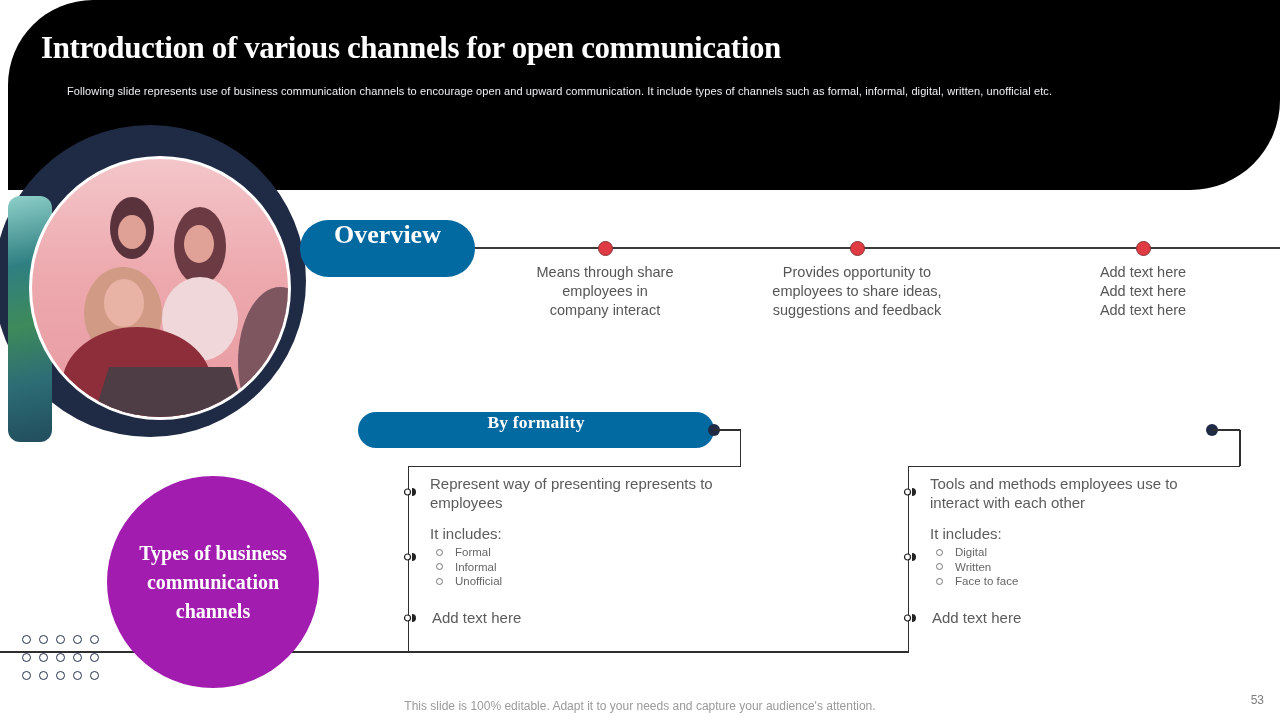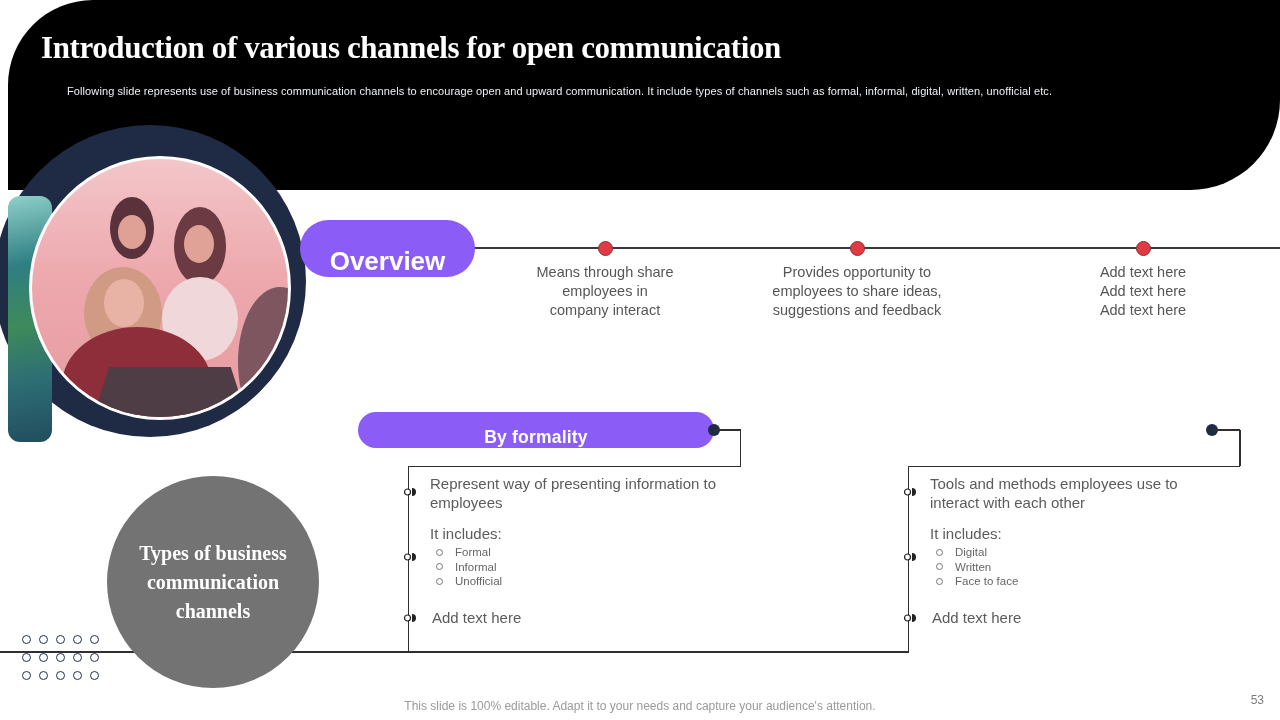--- a/index.html
+++ b/index.html
@@ -28,22 +28,22 @@
   .ps-face2{left:152px;top:66px;width:30px;height:38px;background:#e0a296;}
   .ps-shirt2{left:130px;top:118px;width:76px;height:84px;background:#f0d8da;}
   .ps-man{left:206px;top:128px;width:84px;height:150px;background:#7d5660;}
   .ps-hairF{left:52px;top:108px;width:78px;height:92px;background:#d09a85;}
   .ps-faceF{left:72px;top:120px;width:40px;height:48px;background:#e8b3a4;}
   .ps-sweater{left:30px;top:168px;width:150px;height:116px;background:#8f2e3b;}
   .ps-laptop{position:absolute;left:58px;top:208px;width:160px;height:60px;background:#4e3d44;
              clip-path:polygon(12% 0,88% 0,100% 100%,0 100%);border-radius:6px;}
 
   
-  .pill{position:absolute;background:#8b5cf6;color:#ffffff;display:flex;align-items:flex-end;justify-content:center;
-        font-family:Liberation Sans, sans-serif;font-weight:bold;}
+  .pill{position:absolute;background:#0369a1;color:#ffffff;display:flex;align-items:flex-start;justify-content:center;
+        font-family:Liberation Serif, serif;font-weight:bold;}
   .overview-pill{left:300px;top:220px;width:175px;height:57px;border-radius:29px;font-size:26px;}
   .timeline-line{position:absolute;left:470px;top:247px;width:810px;height:1.5px;background:#3a3a3a;}
   .timeline-dot{position:absolute;top:241px;width:13px;height:13px;border-radius:50%;
                 background:#e03a43;border:1.5px solid #8a3236;box-sizing:content-box;}
   .tl-text{position:absolute;top:263px;width:220px;text-align:center;color:#565656;
            font-size:14.5px;line-height:19px;white-space:pre-line;}
 
   
   .branch-pill{height:36px;border-radius:18px;font-size:17.5px;letter-spacing:0.2px;}
   .bp-left{left:358px;top:412px;width:356px;}
@@ -59,21 +59,21 @@
   
   .desc{position:absolute;width:300px;color:#5b5b5b;font-size:15px;line-height:19px;}
   .includes-label{position:absolute;color:#5b5b5b;font-size:15px;}
   .blist{position:absolute;width:240px;text-align:center;}
   .blist-item{display:flex;align-items:center;height:14.5px;color:#666666;font-size:11.5px;}
   .o-bullet{width:5px;height:5px;border:1px solid #777;border-radius:50%;margin:0 12px 0 6px;flex:0 0 auto;}
   .add-text{position:absolute;color:#5b5b5b;font-size:15px;}
 
   
   .types-circle{position:absolute;left:107px;top:476px;width:212px;height:212px;border-radius:50%;
-                background:#737373;color:#ffffff;display:flex;align-items:center;justify-content:center;
+                background:#a21caf;color:#ffffff;display:flex;align-items:center;justify-content:center;
                 text-align:center;font-family:"Liberation Serif","DejaVu Serif",serif;font-weight:bold;
                 font-size:20px;line-height:29px;white-space:pre-line;}
 
   
   .bottom-line{position:absolute;left:0;top:651px;width:909px;height:1.5px;background:#2f2f2f;}
   .dots-grid{position:absolute;left:22px;top:635px;display:grid;
              grid-template-columns:repeat(5,10px);grid-auto-rows:10px;column-gap:7px;row-gap:8px;}
   .dots-grid i{display:block;width:7px;height:7px;border:1.5px solid #243050;border-radius:50%;}
   .footer-note{position:absolute;left:0;right:0;top:699px;text-align:center;color:#9a9a9a;font-size:12px;}
   .page-num{position:absolute;right:16px;top:693px;color:#7c7c7c;font-size:12px;}
@@ -155,21 +155,21 @@
     </svg>
   <svg class="marker" style="left:903px;top:551px" viewBox="0 0 16 12">
       <circle cx="4.5" cy="6" r="3" fill="#fff" stroke="#222" stroke-width="1.2"></circle>
       <path d="M9 2 a4 4 0 0 1 0 8 z" fill="#222"></path>
     </svg>
   <svg class="marker" style="left:903px;top:612px" viewBox="0 0 16 12">
       <circle cx="4.5" cy="6" r="3" fill="#fff" stroke="#222" stroke-width="1.2"></circle>
       <path d="M9 2 a4 4 0 0 1 0 8 z" fill="#222"></path>
     </svg>
 
-  <div class="desc" style="left:430px;top:474px">Represent way of presenting information to employees</div>
+  <div class="desc" style="left:430px;top:474px">Represent way of presenting represents to employees</div>
   <div class="includes-label" style="left:430px;top:525px">It includes:</div>
   <div class="blist" style="left:430px;top:545px">
     <div class="blist-item">
         <span class="o-bullet"></span>
         <span>Formal</span>
       </div>
     <div class="blist-item">
         <span class="o-bullet"></span>
         <span>Informal</span>
       </div>

